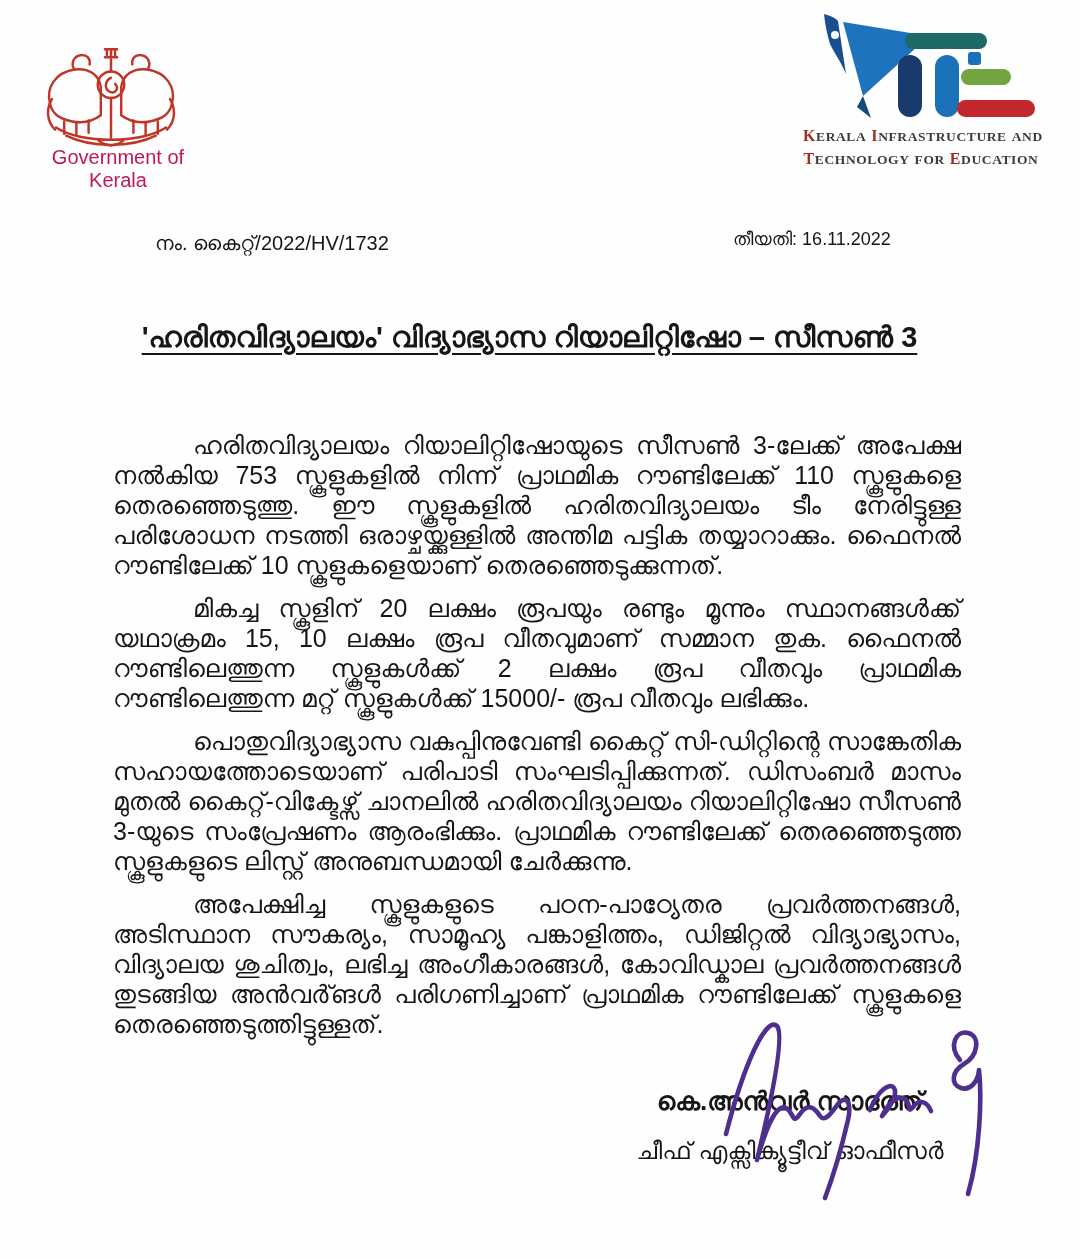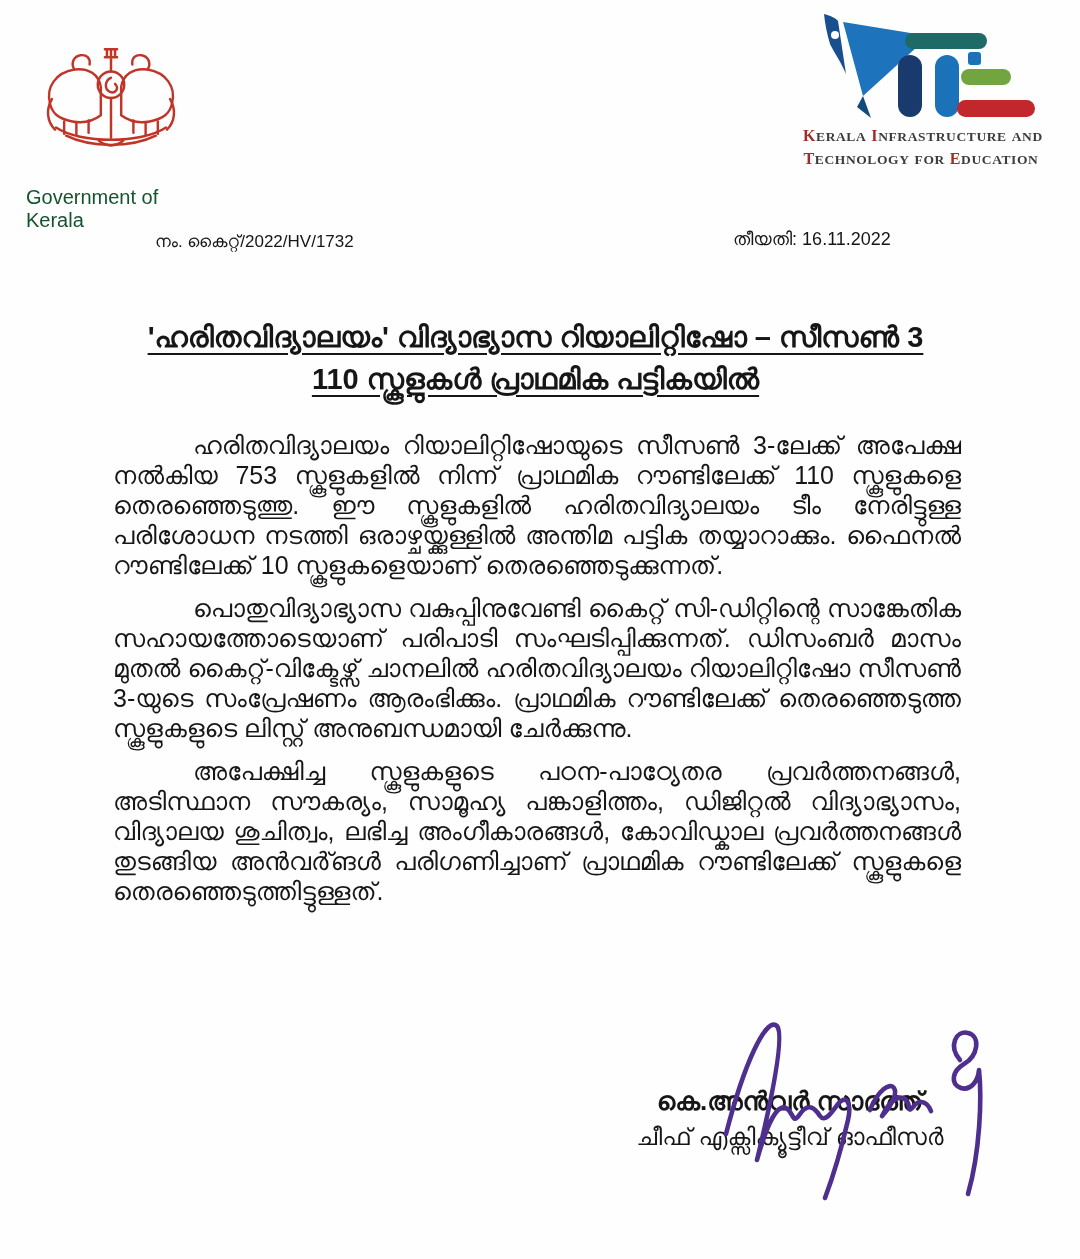--- a/index.html
+++ b/index.html
@@ -9,46 +9,46 @@
     background:#fefefe;
     font-family:"Liberation Sans", sans-serif;
     color:#161616;
     overflow:hidden;
     margin:0 auto;
   }
   
   .emblem{position:absolute;left:36px;top:40px;}
   .emblem-caption{
     position:absolute;left:26px;top:146px;width:184px;
-    font-size:20px;color:#14532d;margin-top:40px;
+    text-align:center;font-size:20px;color:#be185d;
   }
   .kite-logo{position:absolute;left:803px;top:14px;width:236px;text-align:center;}
   .kite-wordmark{
     margin-top:6px;font-weight:bold;font-size:13.5px;letter-spacing:.6px;
     color:#3c3c3c;line-height:16px;white-space:nowrap;
   }
   .kite-wordmark .cap{font-size:16px;color:#a32d26;}
   .kite-wordmark .word{margin-right:5px;font-family:Liberation Serif, serif;}
   .kite-wordmark .word:last-child{margin-right:0;margin-top:12px;}
   
-  .ref-no{position:absolute;left:155px;top:232px;font-size:17px;}
+  .ref-no{position:absolute;left:155px;top:232px;font-size:20px;}
   .doc-date{position:absolute;left:733px;top:229px;font-size:18px;}
   
-  .title{position:absolute;left:16px;top:316px;width:943px;text-align:center;
+  .title{position:absolute;left:10px;top:316px;width:943px;text-align:center;
          font-size:29px;font-weight:bold;line-height:42px;padding-left:48px;}
   .title span{text-decoration:underline;text-underline-offset:6px;}
   
   .body-text{position:absolute;left:113px;top:430px;width:856px;
              font-size:25px;line-height:30px;text-align:justify;}
   .body-text p{margin:0 8px 13px 0;text-indent:80px;}
   
   .sig-ink{position:absolute;left:698px;top:1002px;z-index:3;}
   .sig-block{position:absolute;left:620px;top:1086px;width:340px;text-align:center;}
   .sig-name{font-size:26px;font-weight:bold;}
-  .sig-designation{font-size:24px;margin-top:6px;}
+  .sig-designation{font-size:24px;margin-top:20px;}
 </style>
 </head>
 <body>
 
 <div class="page">
 
   <svg class="emblem" width="150" height="112" viewBox="0 0 140 110" aria-hidden="true">
     <g fill="none" stroke-width="2.4" stroke-linecap="round" stroke-linejoin="round" stroke="#c13528">
 
       <path d="M10,62 C6,46 16,32 34,29 C48,27 58,34 60,46 L60,74 C52,80 42,82 32,80 C18,77 12,72 10,62 Z"></path>
@@ -97,25 +97,25 @@
     <div class="kite-wordmark">
       <span class="word"><span class="cap">T</span><span>ECHNOLOGY</span></span><span class="word">FOR</span><span class="word"><span class="cap">E</span><span>DUCATION</span></span>
     </div>
   </div>
 
   <div class="ref-no">നം. കൈറ്റ്/2022/HV/1732</div>
   <div class="doc-date">തീയതി: 16.11.2022</div>
 
   <div class="title">
     <div><span>'ഹരിതവിദ്യാലയം' വിദ്യാഭ്യാസ റിയാലിറ്റിഷോ  – സീസൺ 3</span></div>
-    <div><span>110 സ്കൂളുകൾ  പ്രാഥമിക പട്ടികയിൽ</span></div>
   </div>
 
   <div class="body-text">
     <p>ഹരിതവിദ്യാലയം റിയാലിറ്റിഷോയുടെ സീസൺ 3-ലേക്ക് അപേക്ഷ നൽകിയ 753 സ്കൂളുകളിൽ നിന്ന് പ്രാഥമിക റൗണ്ടിലേക്ക് 110 സ്കൂളുകളെ തെരഞ്ഞെടുത്തു. ഈ സ്കൂളുകളിൽ ഹരിതവിദ്യാലയം ടീം നേരിട്ടുള്ള പരിശോധന നടത്തി ഒരാഴ്ചയ്ക്കുള്ളിൽ അന്തിമ പട്ടിക തയ്യാറാക്കും. ഫൈനൽ റൗണ്ടിലേക്ക് 10 സ്കൂളുകളെയാണ് തെരഞ്ഞെടുക്കുന്നത്.</p>
+    <p>മികച്ച സ്കൂളിന് 20 ലക്ഷം രൂപയും രണ്ടും മൂന്നും സ്ഥാനങ്ങൾക്ക് യഥാക്രമം 15, 10 ലക്ഷം രൂപ വീതവുമാണ് സമ്മാന തുക. ഫൈനൽ റൗണ്ടിലെത്തുന്ന സ്കൂളുകൾക്ക് 2 ലക്ഷം രൂപ വീതവും പ്രാഥമിക റൗണ്ടിലെത്തുന്ന മറ്റ് സ്കൂളുകൾക്ക് 15000/- രൂപ വീതവും ലഭിക്കും.</p>
     <p>പൊതുവിദ്യാഭ്യാസ വകുപ്പിനുവേണ്ടി കൈറ്റ് സി-ഡിറ്റിന്റെ സാങ്കേതിക സഹായത്തോടെയാണ് പരിപാടി സംഘടിപ്പിക്കുന്നത്. ഡിസംബർ മാസം മുതൽ കൈറ്റ്-വിക്ടേഴ്സ് ചാനലിൽ ഹരിതവിദ്യാലയം റിയാലിറ്റിഷോ സീസൺ 3-യുടെ സംപ്രേഷണം ആരംഭിക്കും. പ്രാഥമിക റൗണ്ടിലേക്ക് തെരഞ്ഞെടുത്ത സ്കൂളുകളുടെ ലിസ്റ്റ് അനുബന്ധമായി ചേർക്കുന്നു.</p>
     <p>അപേക്ഷിച്ച സ്കൂളുകളുടെ പഠന-പാഠ്യേതര പ്രവർത്തനങ്ങൾ, അടിസ്ഥാന സൗകര്യം, സാമൂഹ്യ പങ്കാളിത്തം, ഡിജിറ്റൽ വിദ്യാഭ്യാസം, വിദ്യാലയ ശുചിത്വം, ലഭിച്ച അംഗീകാരങ്ങൾ, കോവിഡ്കാല പ്രവർത്തനങ്ങൾ തുടങ്ങിയ അൻവർ്ങൾ പരിഗണിച്ചാണ് പ്രാഥമിക റൗണ്ടിലേക്ക് സ്കൂളുകളെ തെരഞ്ഞെടുത്തിട്ടുള്ളത്.</p>
   </div>
 
   <svg class="sig-ink" width="290" height="200" viewBox="0 0 290 200" aria-hidden="true">
     <g fill="none" stroke-width="4.6" stroke-linecap="round" stroke-linejoin="round" stroke="#4e2f8e">
       <path d="M28,132 C46,62 68,14 79,24 C87,34 73,100 59,158 C70,118 80,102 88,106 C96,110 94,124 102,112 C110,100 117,106 122,114 C127,121 134,110 140,102 C148,92 154,100 150,118 C144,144 136,172 127,196"></path>
       <path d="M172,108 C180,88 192,80 196,86 C200,92 192,106 184,114 C192,98 202,92 208,98 C213,103 209,112 215,105 C221,97 229,99 233,109"></path>
       <path d="M262,58 C250,44 258,28 270,31 C283,34 280,54 266,62 C254,69 252,82 263,86 C272,89 280,80 281,68 C284,96 282,150 270,192"></path>
     </g>

